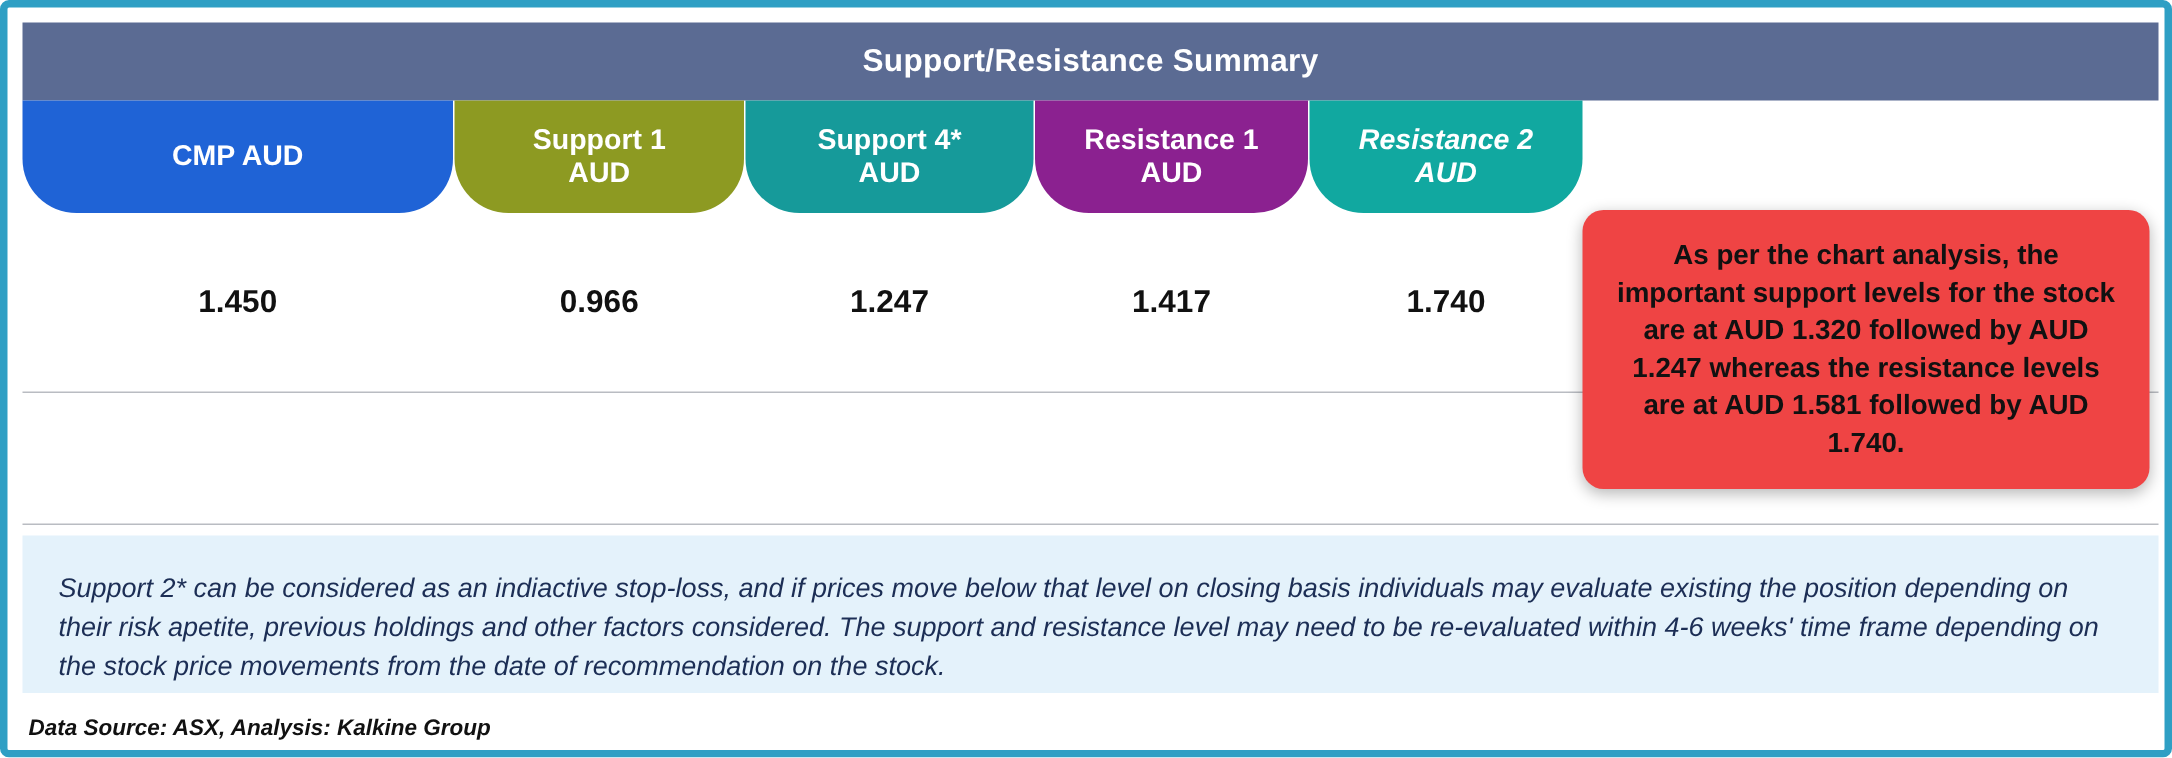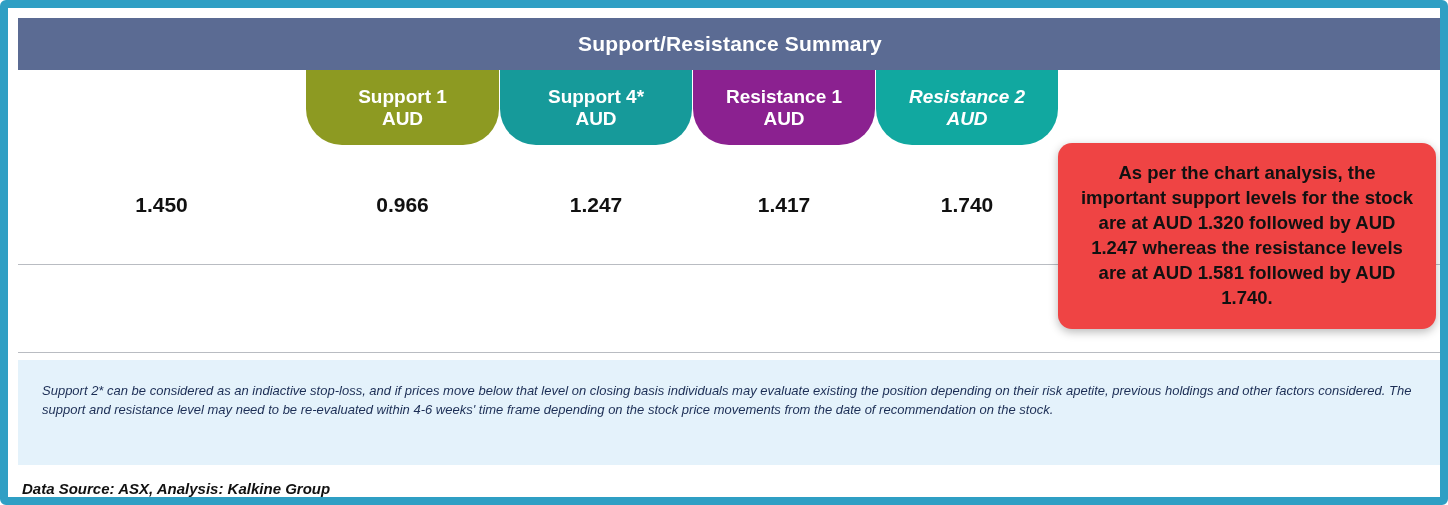--- a/index.html
+++ b/index.html
@@ -6,21 +6,21 @@
   html, body {
     margin: 0; padding: 0;
     background: #ffffff;
     font-family: "Liberation Sans", sans-serif;
   }
   #root {
     position: relative;
     width: 1448px;
     height: 505px;
     background: #ffffff;
-    border: 8px solid #0f172a;
+    border: 5px solid #0f172a;
     border-radius: 6px;
     overflow: hidden;
   }
 
   
   .title-bar {
     position: absolute;
     left: 10px; top: 10px;
     width: 1424px; height: 52px;
     background: #5b6b93;
@@ -91,21 +91,21 @@
     font-weight: bold;
   }
 
   
   .note {
     position: absolute;
     left: 10px; top: 352px;
     width: 1424px; height: 105px;
     background: #e4f2fb;
     padding: 22px 24px;
-    font-size: 13px;
+    font-size: 18px;
     font-style: italic;
     color: #1c2e55;
     line-height: 1.45;
   }
 
   
   .source {
     position: absolute;
     left: 14px; top: 472px;
     font-size: 15px;
@@ -115,20 +115,26 @@
   }
 </style>
 </head>
 <body>
 
 <div id="root" style="border-color: rgb(47, 159, 196);">
 
   <div class="title-bar" style="background: rgb(91, 107, 147);">Support/Resistance Summary</div>
 
   <div class="headers">
+    <div class="hdr" style="left: 0px; width: 287px; background: rgb(31, 99, 214);">
+      <div>
+          <span>CMP AUD</span>
+          <span></span>
+        </div>
+    </div>
     <div class="hdr" style="left: 288px; width: 193px; background: rgb(141, 154, 34);">
       <div>
           <span>Support 1</span>
           <span>AUD</span>
         </div>
     </div>
     <div class="hdr" style="left: 482px; width: 192px; background: rgb(22, 154, 154);">
       <div>
           <span>Support 4*</span>
           <span>AUD</span>

